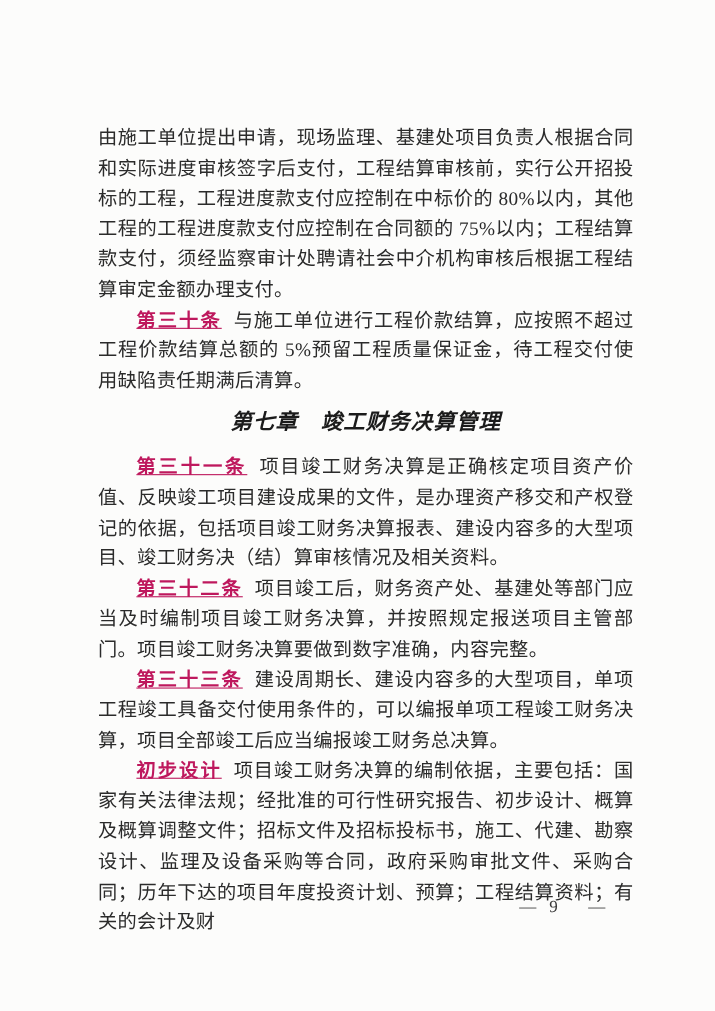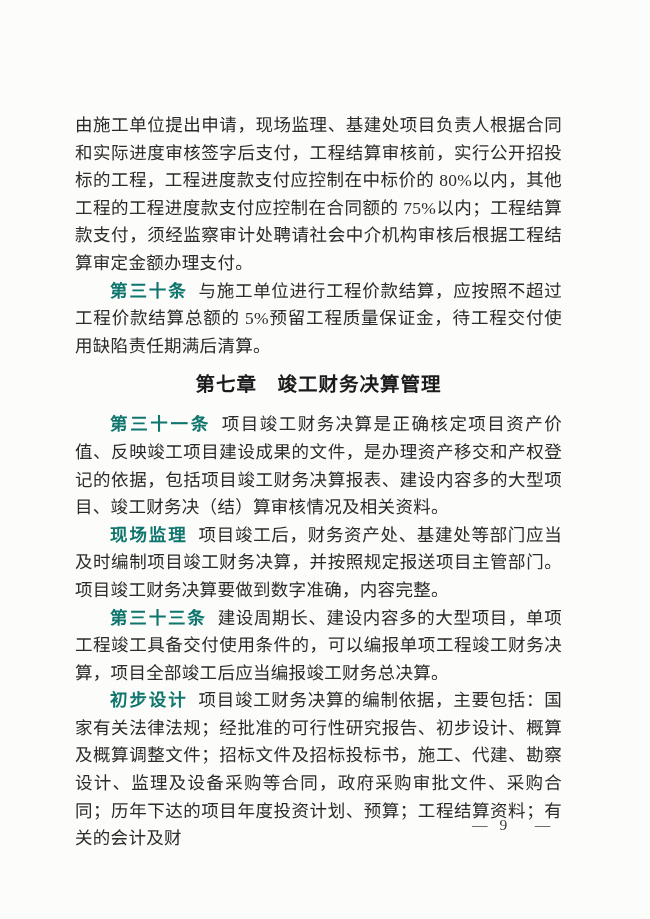--- a/index.html
+++ b/index.html
@@ -12,50 +12,52 @@
     position: relative;
     width: 650px;
     height: 919px;
     background: #fcfcfb;
     overflow: hidden;
     font-family: "Liberation Serif", "DejaVu Serif", serif;
     color: #2b2b2b;
   }
   .content {
     position: absolute;
-    left: 75px;
+    left: 89px;
     top: 112px;
     width: 487px;
   }
   p.body-par {
     margin: 0;
     font-size: 17.5px;
     line-height: 27.6px;
     text-align: justify;
     text-justify: inter-ideograph;
     letter-spacing: 0.3px;
   }
   p.indent {
     text-indent: 2em;
   }
   .lead {
     font-weight: bold;
-    color: #0f766e;
+    color: #be185d;
     letter-spacing: 1.5px;
     margin-right: 11px;
+    text-decoration: underline;
   }
   h2.chapter {
     margin: 10px 0 13px 0;
     font-size: 19.5px;
     line-height: 28px;
     text-align: center;
     font-family: "Liberation Sans", "DejaVu Sans", sans-serif;
     font-weight: bold;
     color: #1b1b1b;
     letter-spacing: 1px;
+    font-style: italic;
   }
   .page-number {
     position: absolute;
     top: 816px;
     left: 472px;
     font-size: 15.5px;
     letter-spacing: 4px;
     color: #3a3a3a;
     white-space: pre;
   }
@@ -67,21 +69,21 @@
   <div class="content">
 
     <p class="body-par">由施工单位提出申请，现场监理、基建处项目负责人根据合同和实际进度审核签字后支付，工程结算审核前，实行公开招投标的工程，工程进度款支付应控制在中标价的 80%以内，其他工程的工程进度款支付应控制在合同额的 75%以内；工程结算款支付，须经监察审计处聘请社会中介机构审核后根据工程结算审定金额办理支付。</p>
 
     <p class="body-par indent"><b class="lead">第三十条</b><span>与施工单位进行工程价款结算，应按照不超过工程价款结算总额的 5%预留工程质量保证金，待工程交付使用缺陷责任期满后清算。</span></p>
 
     <h2 class="chapter">第七章　竣工财务决算管理</h2>
 
     <p class="body-par indent"><b class="lead">第三十一条</b><span>项目竣工财务决算是正确核定项目资产价值、反映竣工项目建设成果的文件，是办理资产移交和产权登记的依据，包括项目竣工财务决算报表、建设内容多的大型项目、竣工财务决（结）算审核情况及相关资料。</span></p>
 
-    <p class="body-par indent"><b class="lead">现场监理</b><span>项目竣工后，财务资产处、基建处等部门应当及时编制项目竣工财务决算，并按照规定报送项目主管部门。项目竣工财务决算要做到数字准确，内容完整。</span></p>
+    <p class="body-par indent"><b class="lead">第三十二条</b><span>项目竣工后，财务资产处、基建处等部门应当及时编制项目竣工财务决算，并按照规定报送项目主管部门。项目竣工财务决算要做到数字准确，内容完整。</span></p>
 
     <p class="body-par indent"><b class="lead">第三十三条</b><span>建设周期长、建设内容多的大型项目，单项工程竣工具备交付使用条件的，可以编报单项工程竣工财务决算，项目全部竣工后应当编报竣工财务总决算。</span></p>
 
     <p class="body-par indent"><b class="lead">初步设计</b><span>项目竣工财务决算的编制依据，主要包括：国家有关法律法规；经批准的可行性研究报告、初步设计、概算及概算调整文件；招标文件及招标投标书，施工、代建、勘察设计、监理及设备采购等合同，政府采购审批文件、采购合同；历年下达的项目年度投资计划、预算；工程结算资料；有关的会计及财</span></p>
 
   </div>
 
   <div class="page-number">— 9   —</div>
 </div>
 

